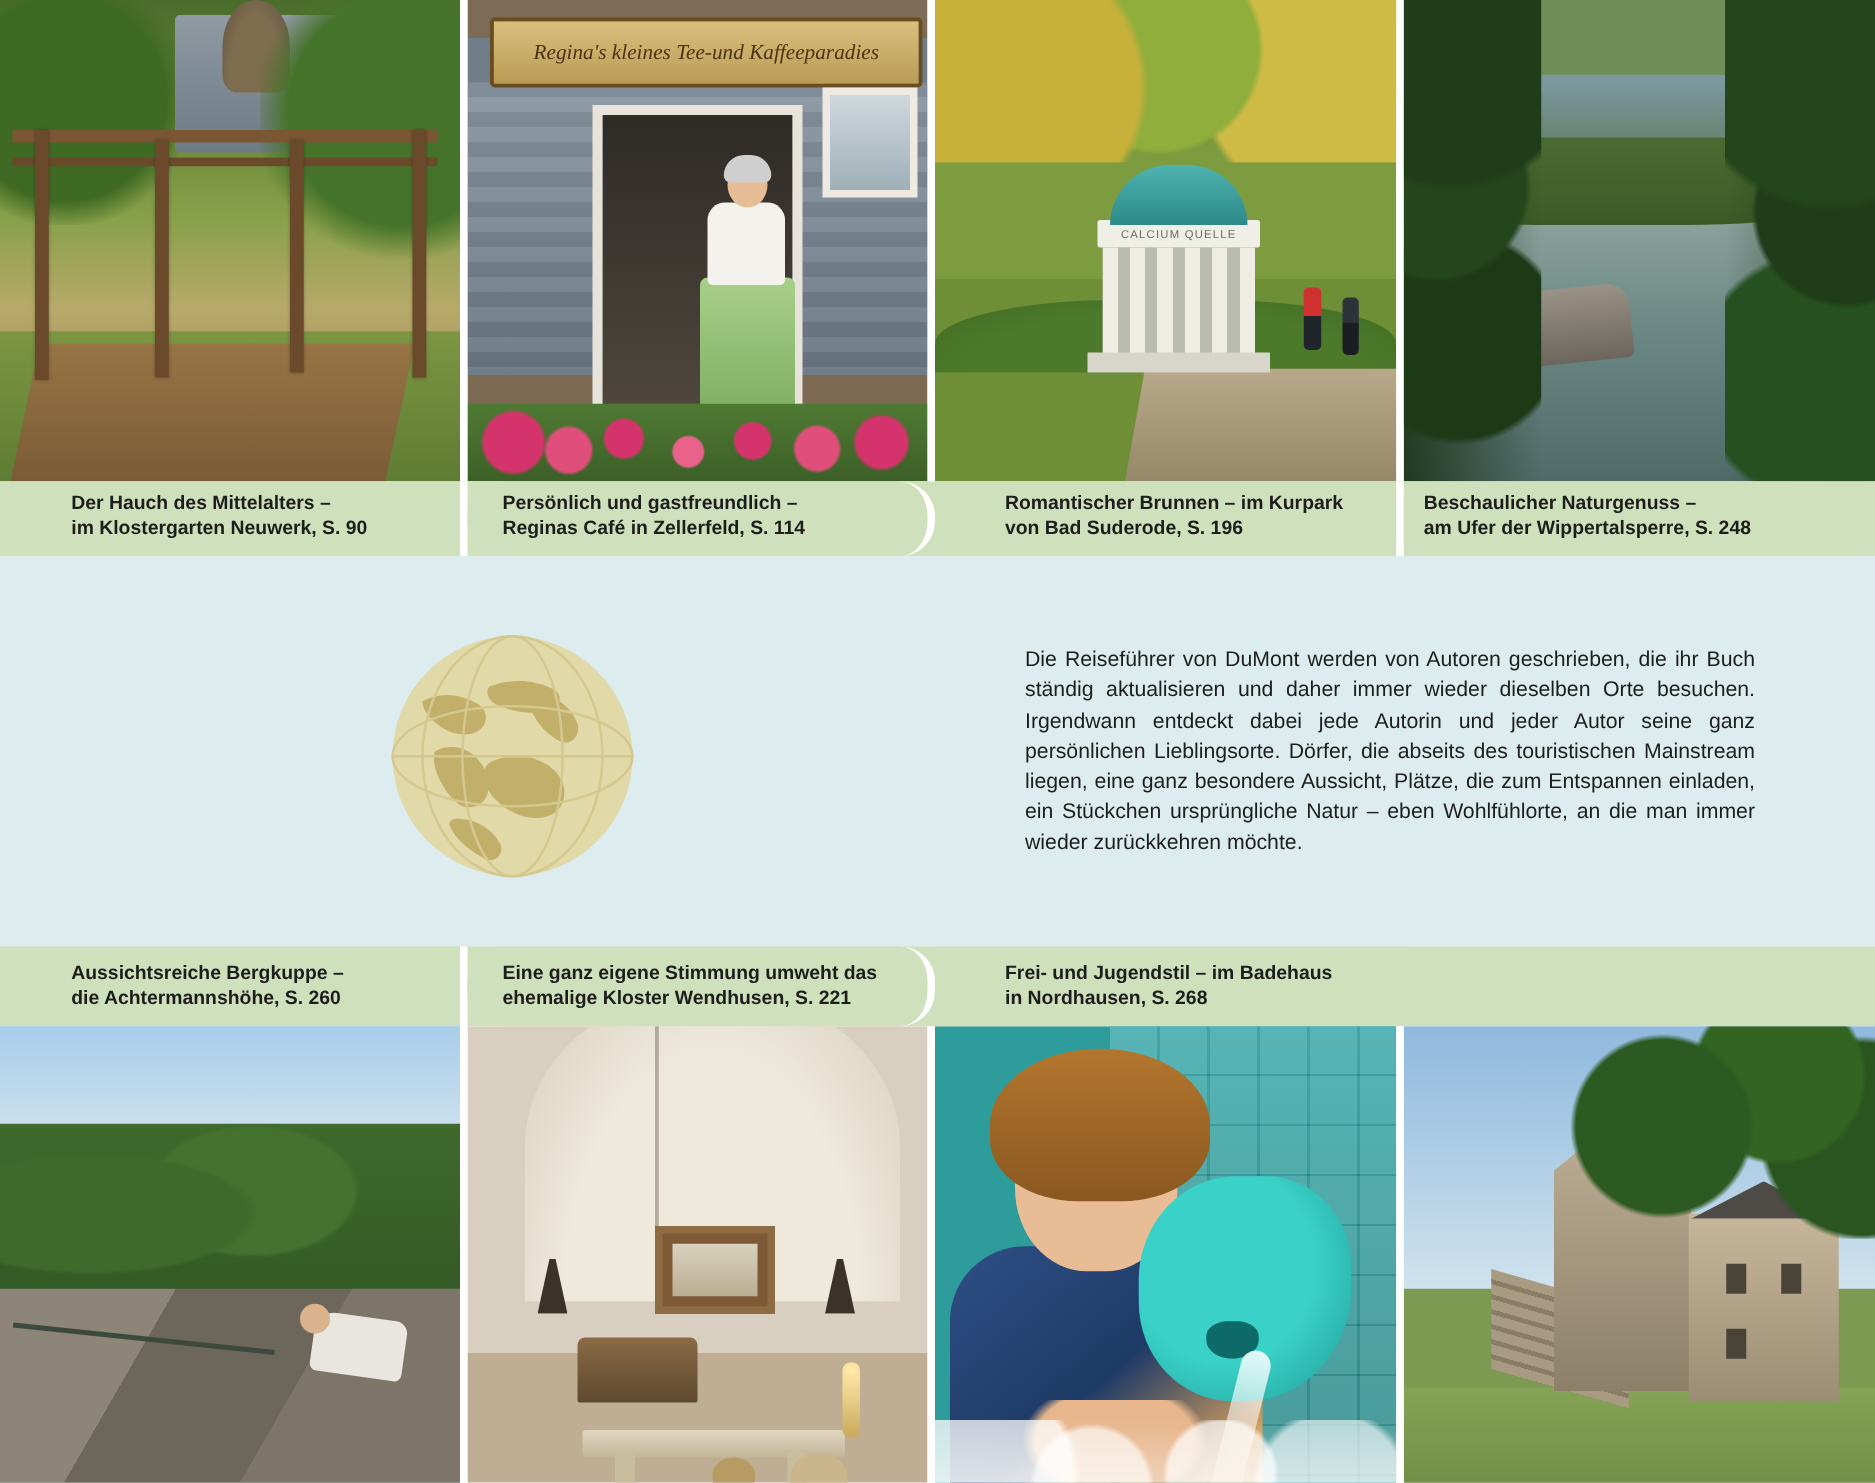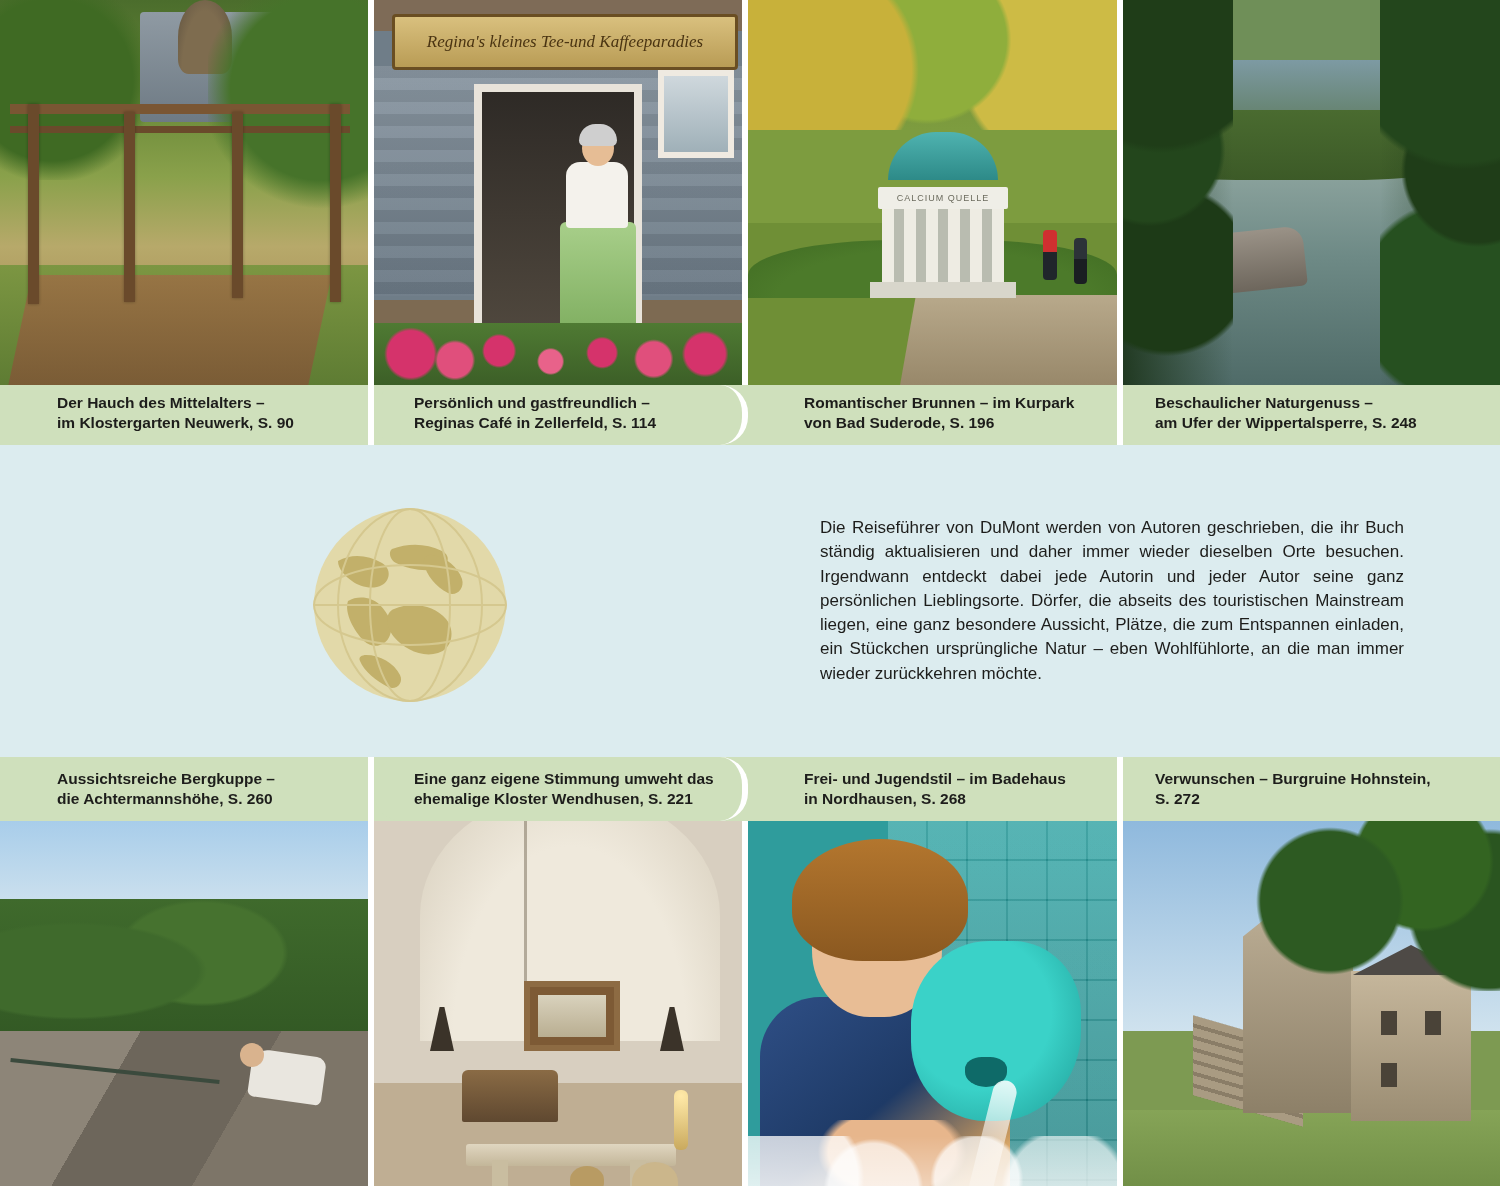--- a/index.html
+++ b/index.html
@@ -49,23 +49,23 @@
     padding: 8px 0 0 0;
     font-size: 15.5px;
     font-weight: bold;
     color: #1d1d1b;
     line-height: 1.32;
     border-right: 6px solid #ffffff;
     background: #cfe0bc;
   }
   .caption:last-child { border-right: none; }
   .c1 { width: 374px; padding-left: 57px; }
-  .c2 { width: 374px; padding-left: 40px; border-radius: 28px; }
+  .c2 { width: 374px; padding-left: 28px; border-radius: 28px; }
   .c3 { width: 375px; padding-left: 56px; }
-  .c4 { width: 377px; padding-left: 32px; border-radius: 11px; }
+  .c4 { width: 377px; padding-left: 16px; border-radius: 11px; }
 
   .captions-bottom { height: 64px; padding-top: 0; }
   .captions-bottom .caption { padding-top: 12px; }
 
   
   .middle {
     position: relative;
     width: 1500px;
     height: 312px;
     background: #dcecef;
@@ -220,21 +220,21 @@
       radial-gradient(circle at 45% 40%, #8fae3c 0 32%, rgba(0,0,0,0) 34%),
       radial-gradient(circle at 78% 55%, #cdbb45 0 30%, rgba(0,0,0,0) 32%),
       linear-gradient(to bottom, #6f8a30, rgba(111,138,48,0));
   }
   .pavilion-dome {
     position: absolute; left: 140px; top: 132px; width: 110px; height: 48px;
     background: linear-gradient(to bottom,#4fb3b0,#2d8a88);
     border-radius: 60px 60px 0 0;
   }
   .pavilion-band {
-    position: absolute; left: 130px; top: 187px; width: 130px; height: 22px;
+    position: absolute; left: 130px; top: 176px; width: 130px; height: 22px;
     background: #efeee7; border-radius: 2px;
     font-size: 9px; color: #6b6b5e; text-align: center; line-height: 22px; letter-spacing: 1px;
   }
   .pavilion-cols {
     position: absolute; left: 134px; top: 198px; width: 122px; height: 86px;
     background: repeating-linear-gradient(to right, #eeece3 0 12px, #b9bcb0 12px 22px);
   }
   .pavilion-base {
     position: absolute; left: 122px; top: 282px; width: 146px; height: 16px;
     background: #d8d6cb;
@@ -569,24 +569,20 @@
       <div>die Achtermannshöhe, S. 260</div>
     </div>
     <div class="caption c2">
       <div>Eine ganz eigene Stimmung umweht das</div>
       <div>ehemalige Kloster Wendhusen, S. 221</div>
     </div>
     <div class="caption c3">
       <div>Frei- und Jugendstil – im Badehaus</div>
       <div>in Nordhausen, S. 268</div>
     </div>
-    <div class="caption c4">
-      <div>Verwunschen – Burgruine Hohnstein,</div>
-      <div>S. 272</div>
-    </div>
   </div>
 
   <div class="strip">
 
     <div class="photo p1">
       <div class="mountain">
         <div class="mt-sky"></div>
         <div class="mt-tower"></div>
         <div class="mt-forest"></div>
         <div class="mt-rocks"></div>

